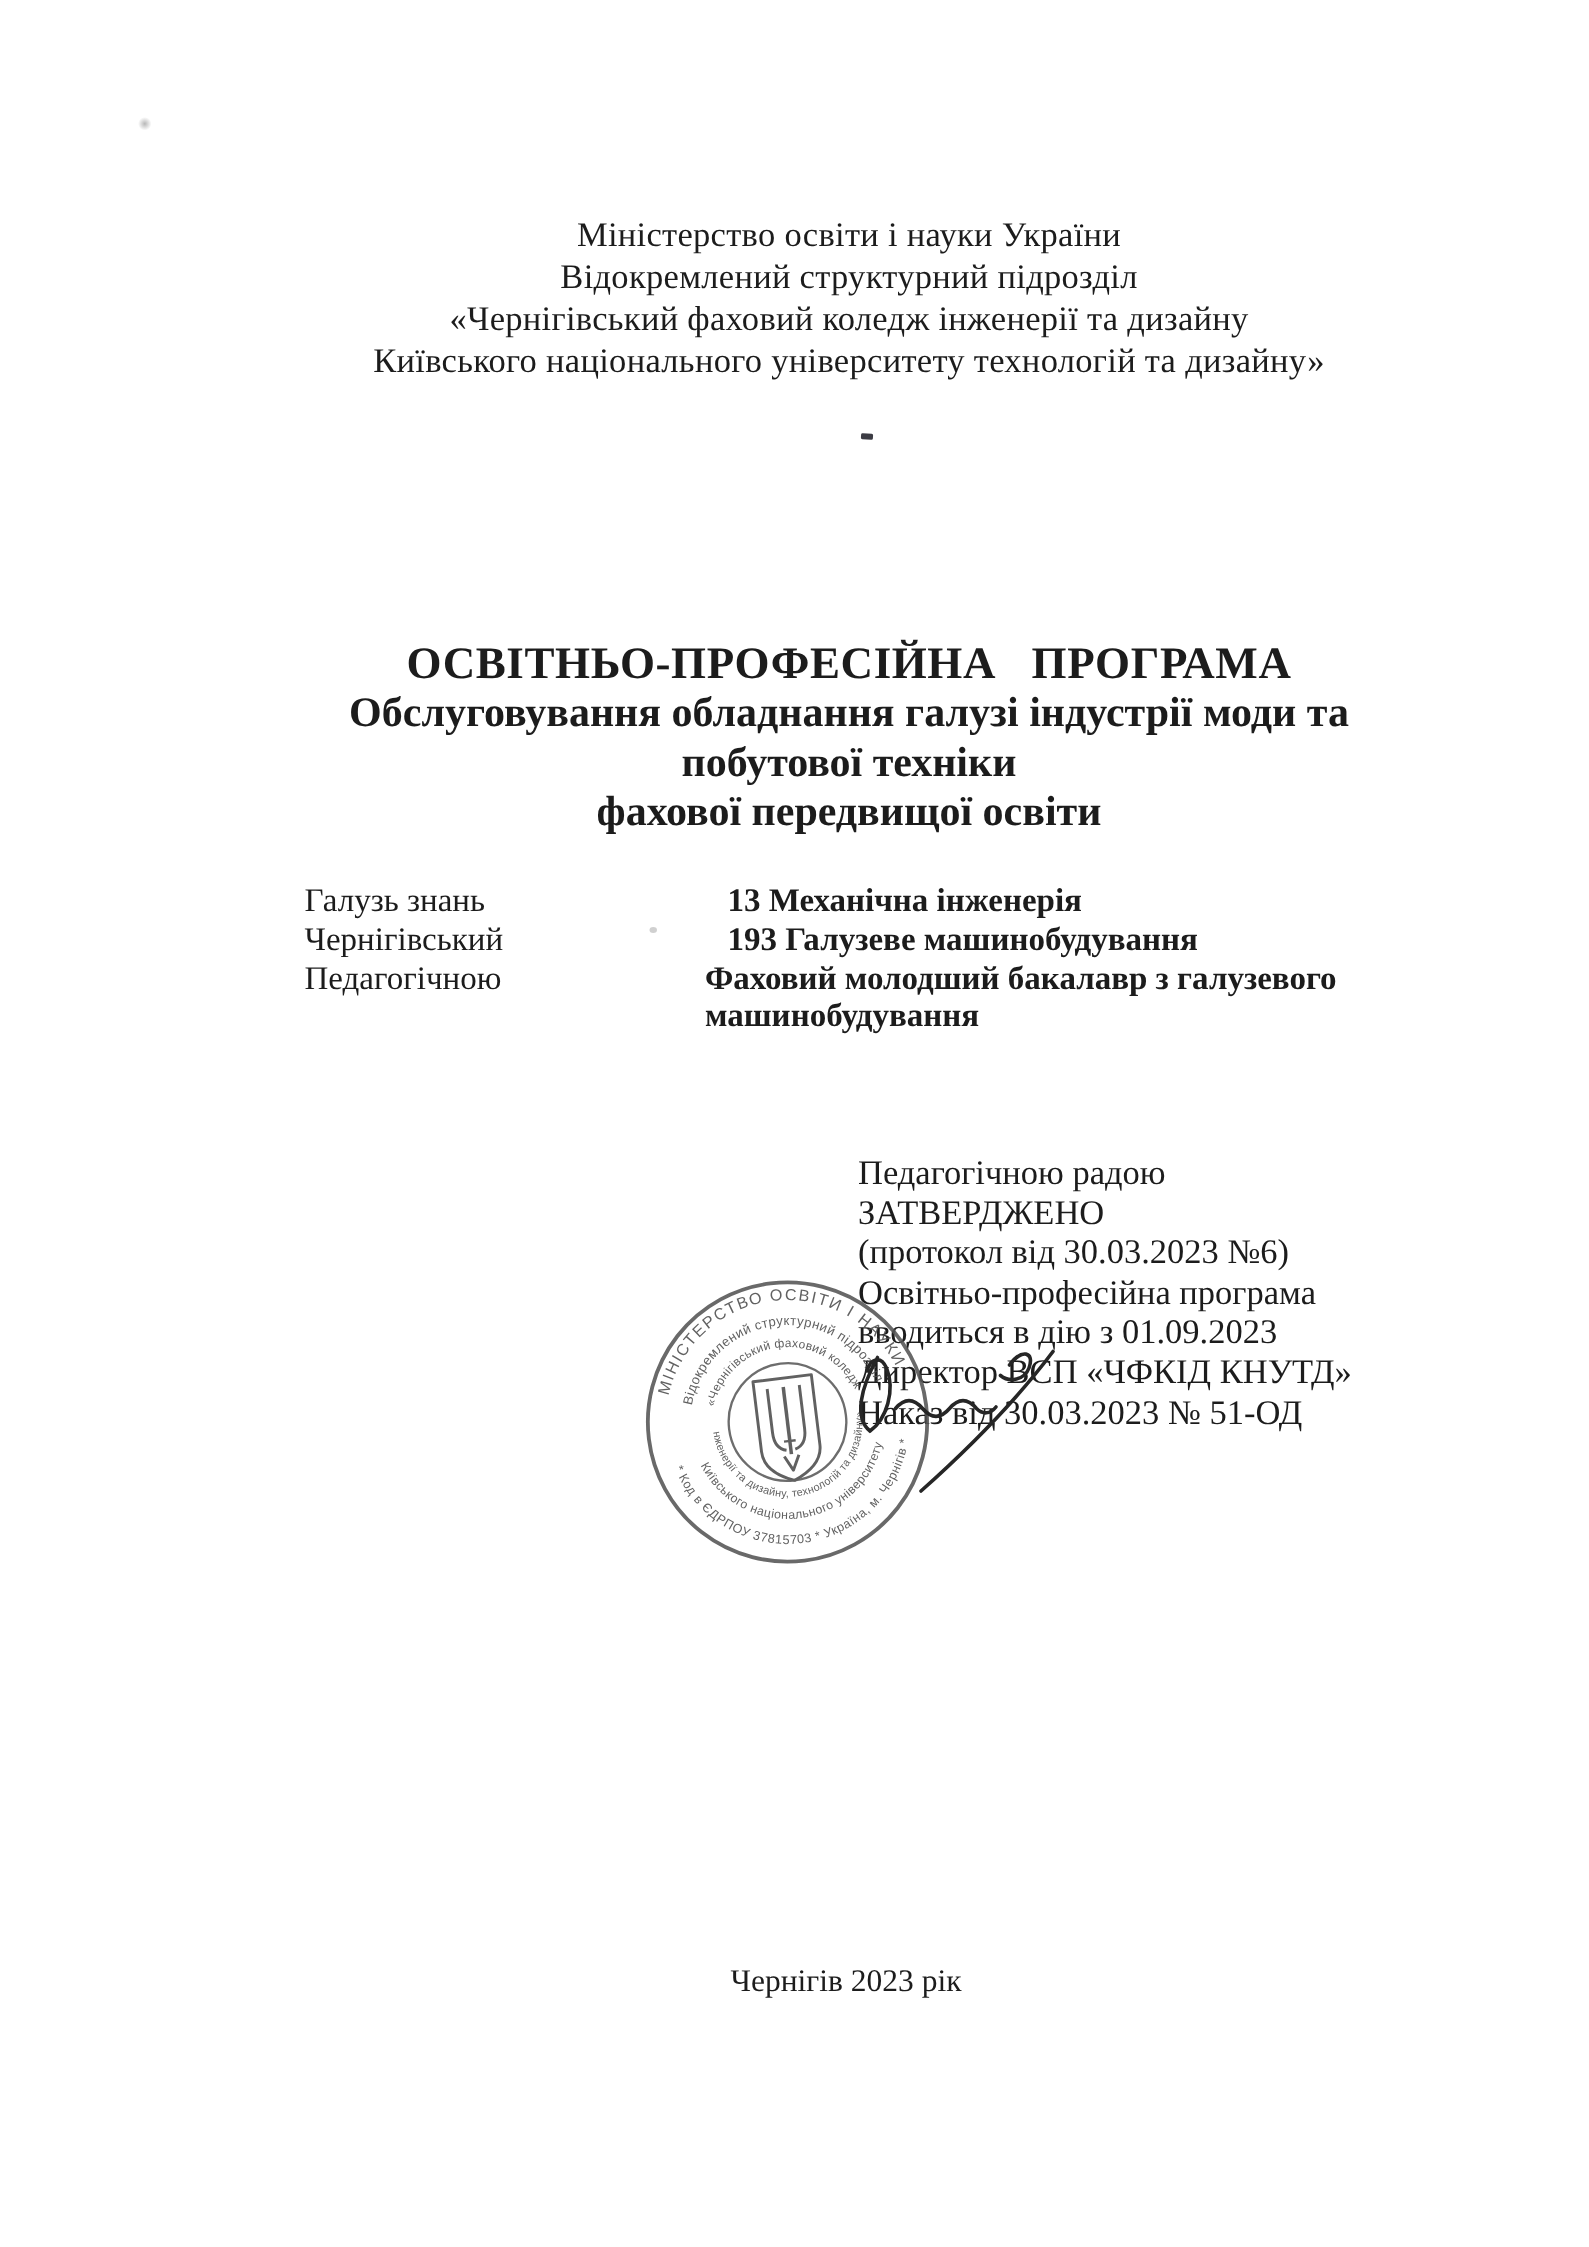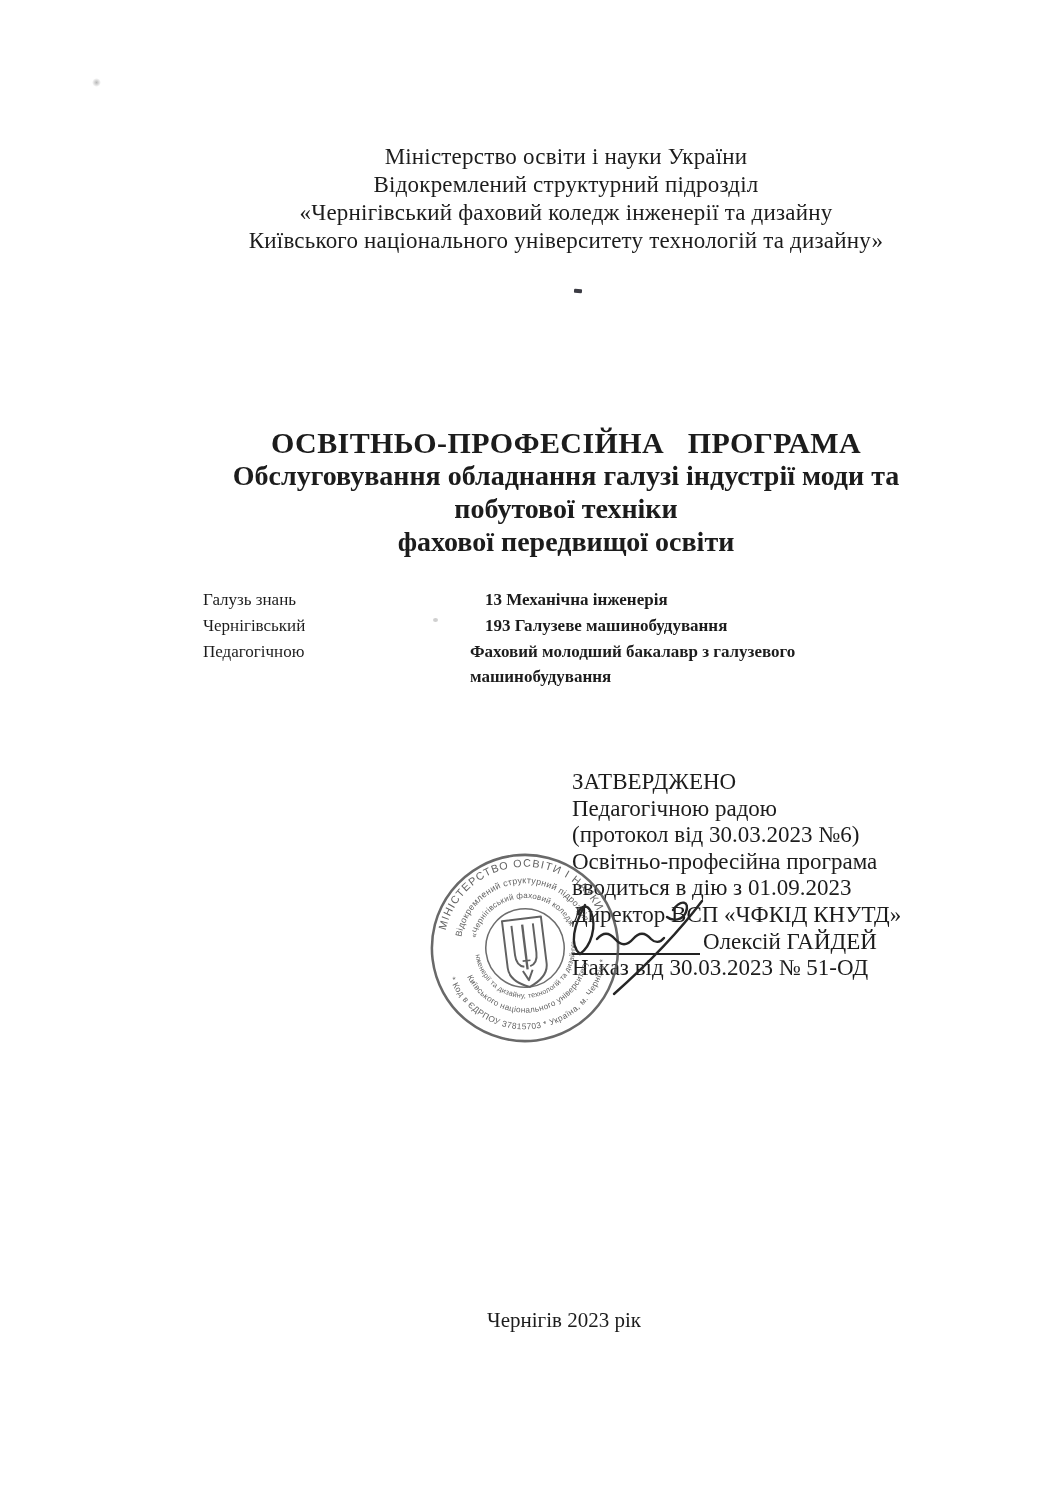--- a/index.html
+++ b/index.html
@@ -30,21 +30,21 @@
              background:#8a8a8a; opacity:.4; }
 
   
   .program-title {
     position:absolute; top:426px; left:70px; width:992px;
     text-align:center; font-weight:bold; font-size:28px; line-height:33px;
   }
   .title-main { font-size:30px; white-space:pre; letter-spacing:0.4px; }
 
   
-  .program-fields { position:absolute; top:587px; left:203px; font-size:17px; line-height:25.8px; }
+  .program-fields { position:absolute; top:587px; left:203px; font-size:22px; line-height:25.8px; }
   .field-row { display:flex; }
   .field-label { width:282px; flex-shrink:0; }
   .field-value { white-space:pre-line;font-weight:bold; }
   .field-value.shifted { margin-left:-15px; }
 
   
   .approval-block { position:absolute; top:769px; left:572px; width:360px;
                     font-size:23px; line-height:26.6px; }
   .sig-row { display:flex; align-items:flex-end; }
   .sig-line { display:inline-block; width:128px; border-bottom:2px solid #222; height:22px; }
@@ -95,30 +95,26 @@
       <span class="field-value">193 Галузеве машинобудування</span>
     </div>
     <div class="field-row">
       <span class="field-label">Педагогічною</span>
       <span class="field-value shifted">Фаховий молодший бакалавр з галузевого
 машинобудування</span>
     </div>
   </section>
 
   <section class="approval-block">
+    <div>Педагогічною радою</div>
     <div>ЗАТВЕРДЖЕНО</div>
-    <div>Педагогічною радою</div>
     <div>(протокол від 30.03.2023 №6)</div>
     <div>Освітньо-професійна програма</div>
     <div>вводиться в дію з 01.09.2023</div>
     <div>Директор ВСП «ЧФКІД КНУТД»</div>
-    <div class="sig-row">
-      <span class="sig-line"></span>
-      <span class="sig-name">Олексій ГАЙДЕЙ</span>
-    </div>
     <div>Наказ від 30.03.2023 № 51-ОД</div>
   </section>
 
   <svg class="stamp-svg" viewBox="-100 -100 200 200">
     <defs>
       <path id="arcOuterTop" d="M -83,0 A 83,83 0 0 1 83,0"></path>
       <path id="arcOuterBottom" d="M -83,0 A 83,83 0 0 0 83,0"></path>
       <path id="arcMidTop" d="M -66,0 A 66,66 0 0 1 66,0"></path>
       <path id="arcMidBottom" d="M -66,0 A 66,66 0 0 0 66,0"></path>
       <path id="arcInnerTop" d="M -51,0 A 51,51 0 0 1 51,0"></path>

